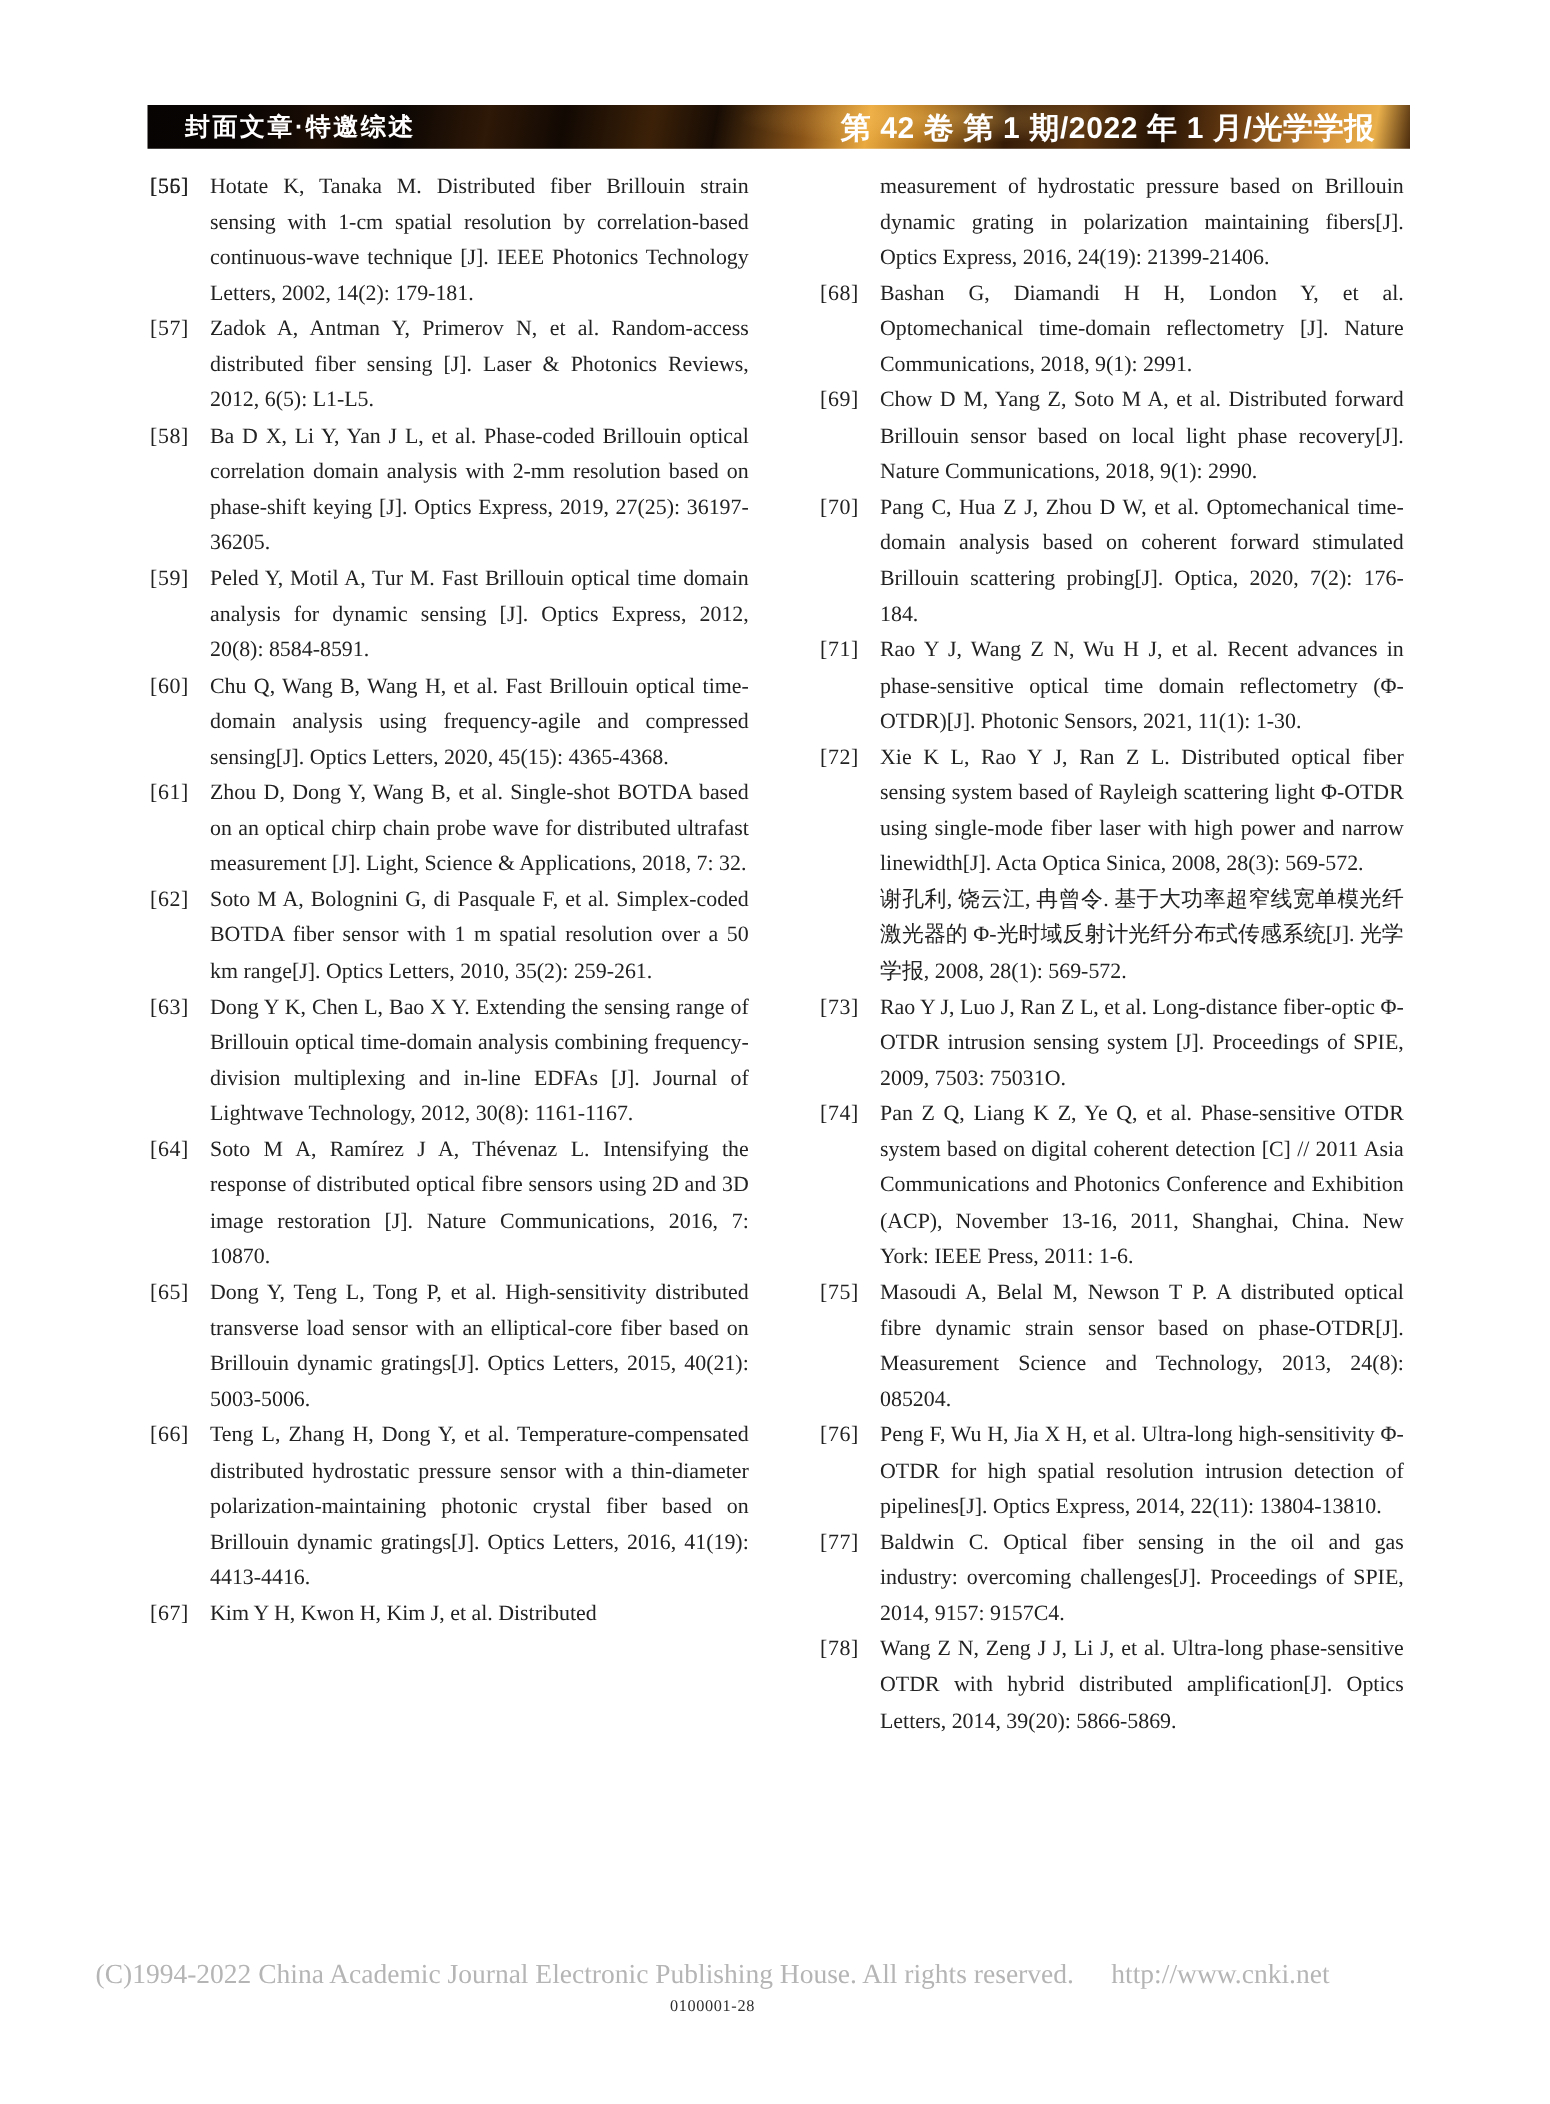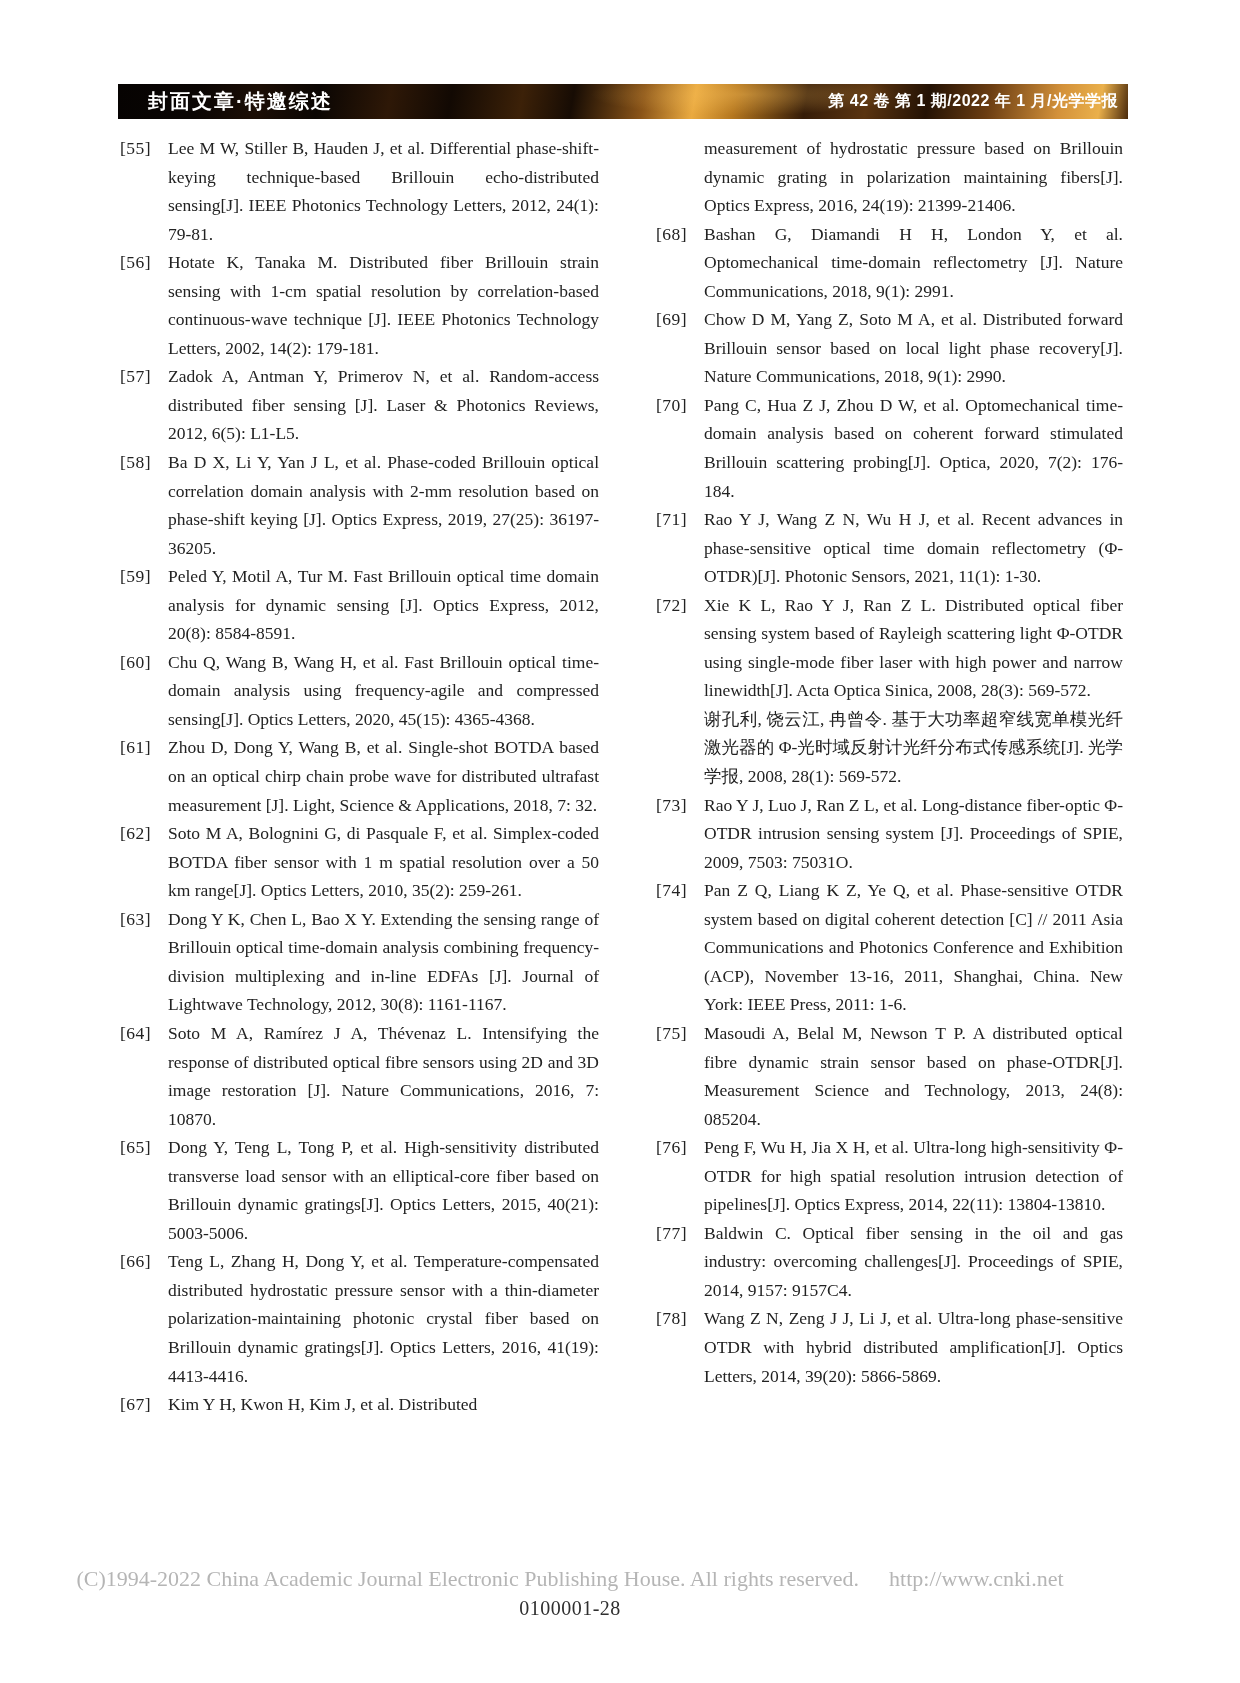--- a/index.html
+++ b/index.html
@@ -40,24 +40,24 @@
     font-weight: bold;
     font-size: 20px;
     color: #ffffff;
     letter-spacing: 2px;
     padding-left: 30px;
     white-space: nowrap;
   }
   .header-right {
     font-family: "Liberation Sans", "DejaVu Sans", sans-serif;
     font-weight: bold;
-    font-size: 16px;
+    font-size: 24px;
     color: #ffffff;
     letter-spacing: 0.5px;
-    padding-right: 10px;
+    padding-right: 28px;
     white-space: nowrap;
   }
   
   .col {
     position: absolute;
     top: 134px;
     font-size: 17.5px;
     line-height: 28.55px;
     text-align: justify;
   }
@@ -87,40 +87,39 @@
     color: #b5b5b5;
     white-space: nowrap;
   }
   .footer-copyright .url { margin-left: 30px; }
   .page-number {
     position: absolute;
     left: 0;
     top: 1597px;
     width: 100%;
     text-align: center;
-    font-size: 20px;
+    font-size: 13px;
     color: #2f2f2f;
     letter-spacing: 0.5px;
   }
 </style>
 </head>
 <body>
 
 <div class="page">
 
   <div class="header-band">
     <span class="header-left">封面文章·特邀综述</span>
     <span class="header-right">第 42 卷 第 1 期/2022 年 1 月/光学学报</span>
   </div>
 
   <div class="col col-left">
 
       <div class="ref">
         <span class="ref-num">[55]</span>
-        <span class="ref-text">Lee M W, Stiller B, Hauden J, et al. Differential phase-shift-keying technique-based Brillouin echo-distributed sensing[J]. IEEE Photonics Technology Letters, 2012, 24(1): 79-81.</span>
         
       </div>
 
       <div class="ref">
         <span class="ref-num">[56]</span>
         <span class="ref-text">Hotate K, Tanaka M. Distributed fiber Brillouin strain sensing with 1-cm spatial resolution by correlation-based continuous-wave technique [J]. IEEE Photonics Technology Letters, 2002, 14(2): 179-181.</span>
         
       </div>
 
       <div class="ref">

